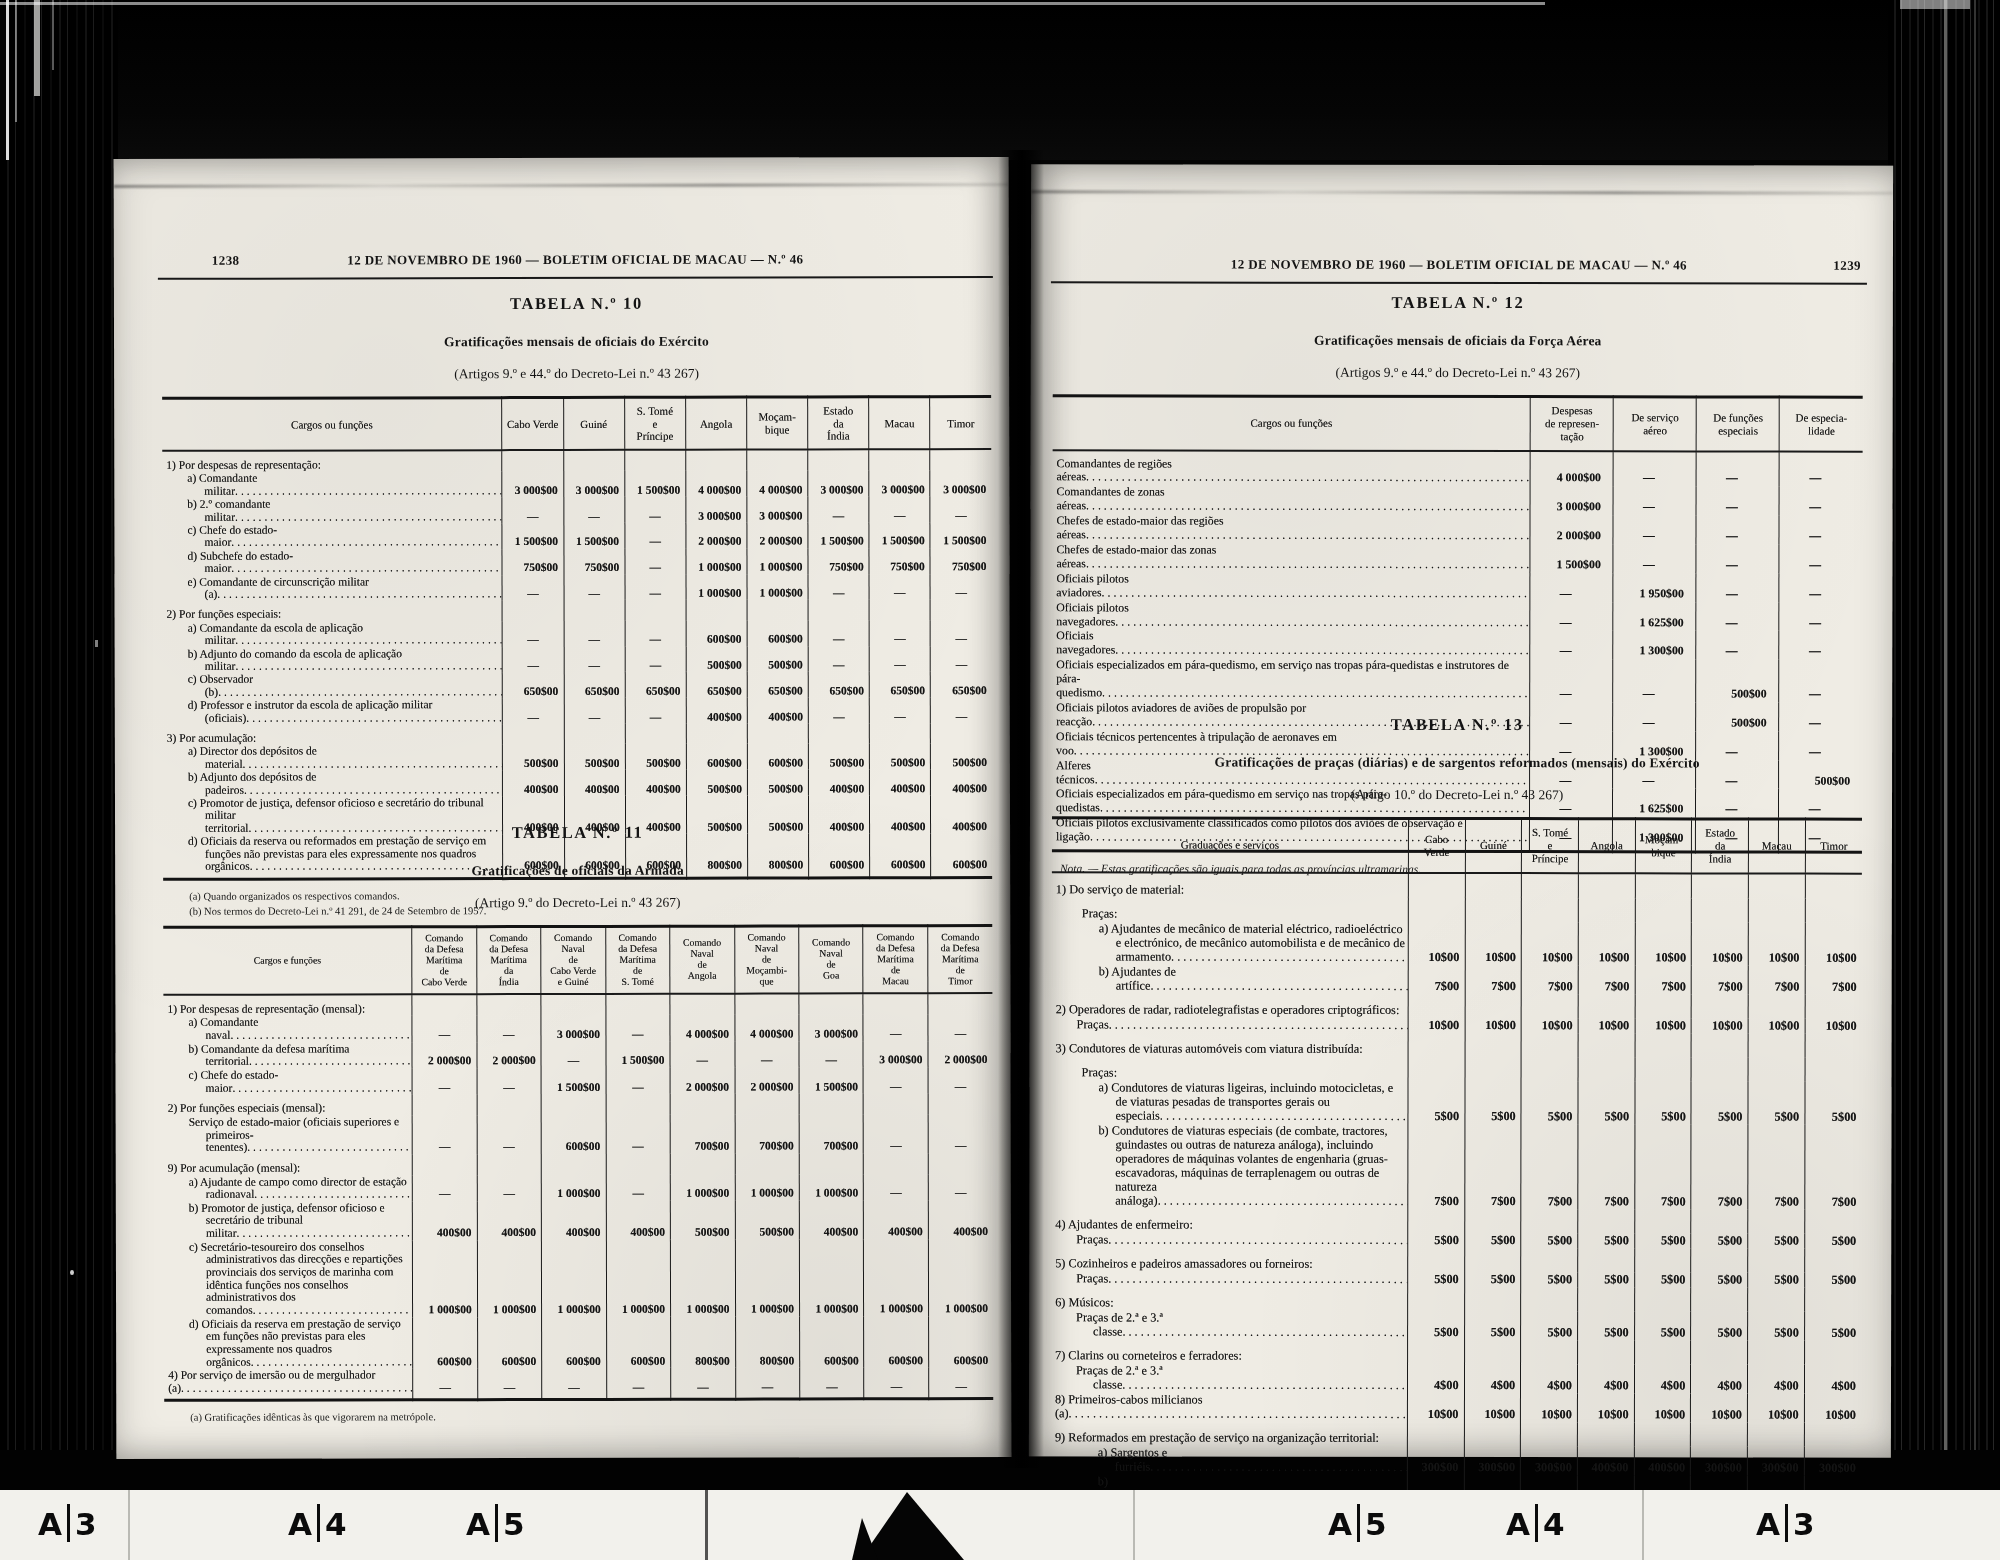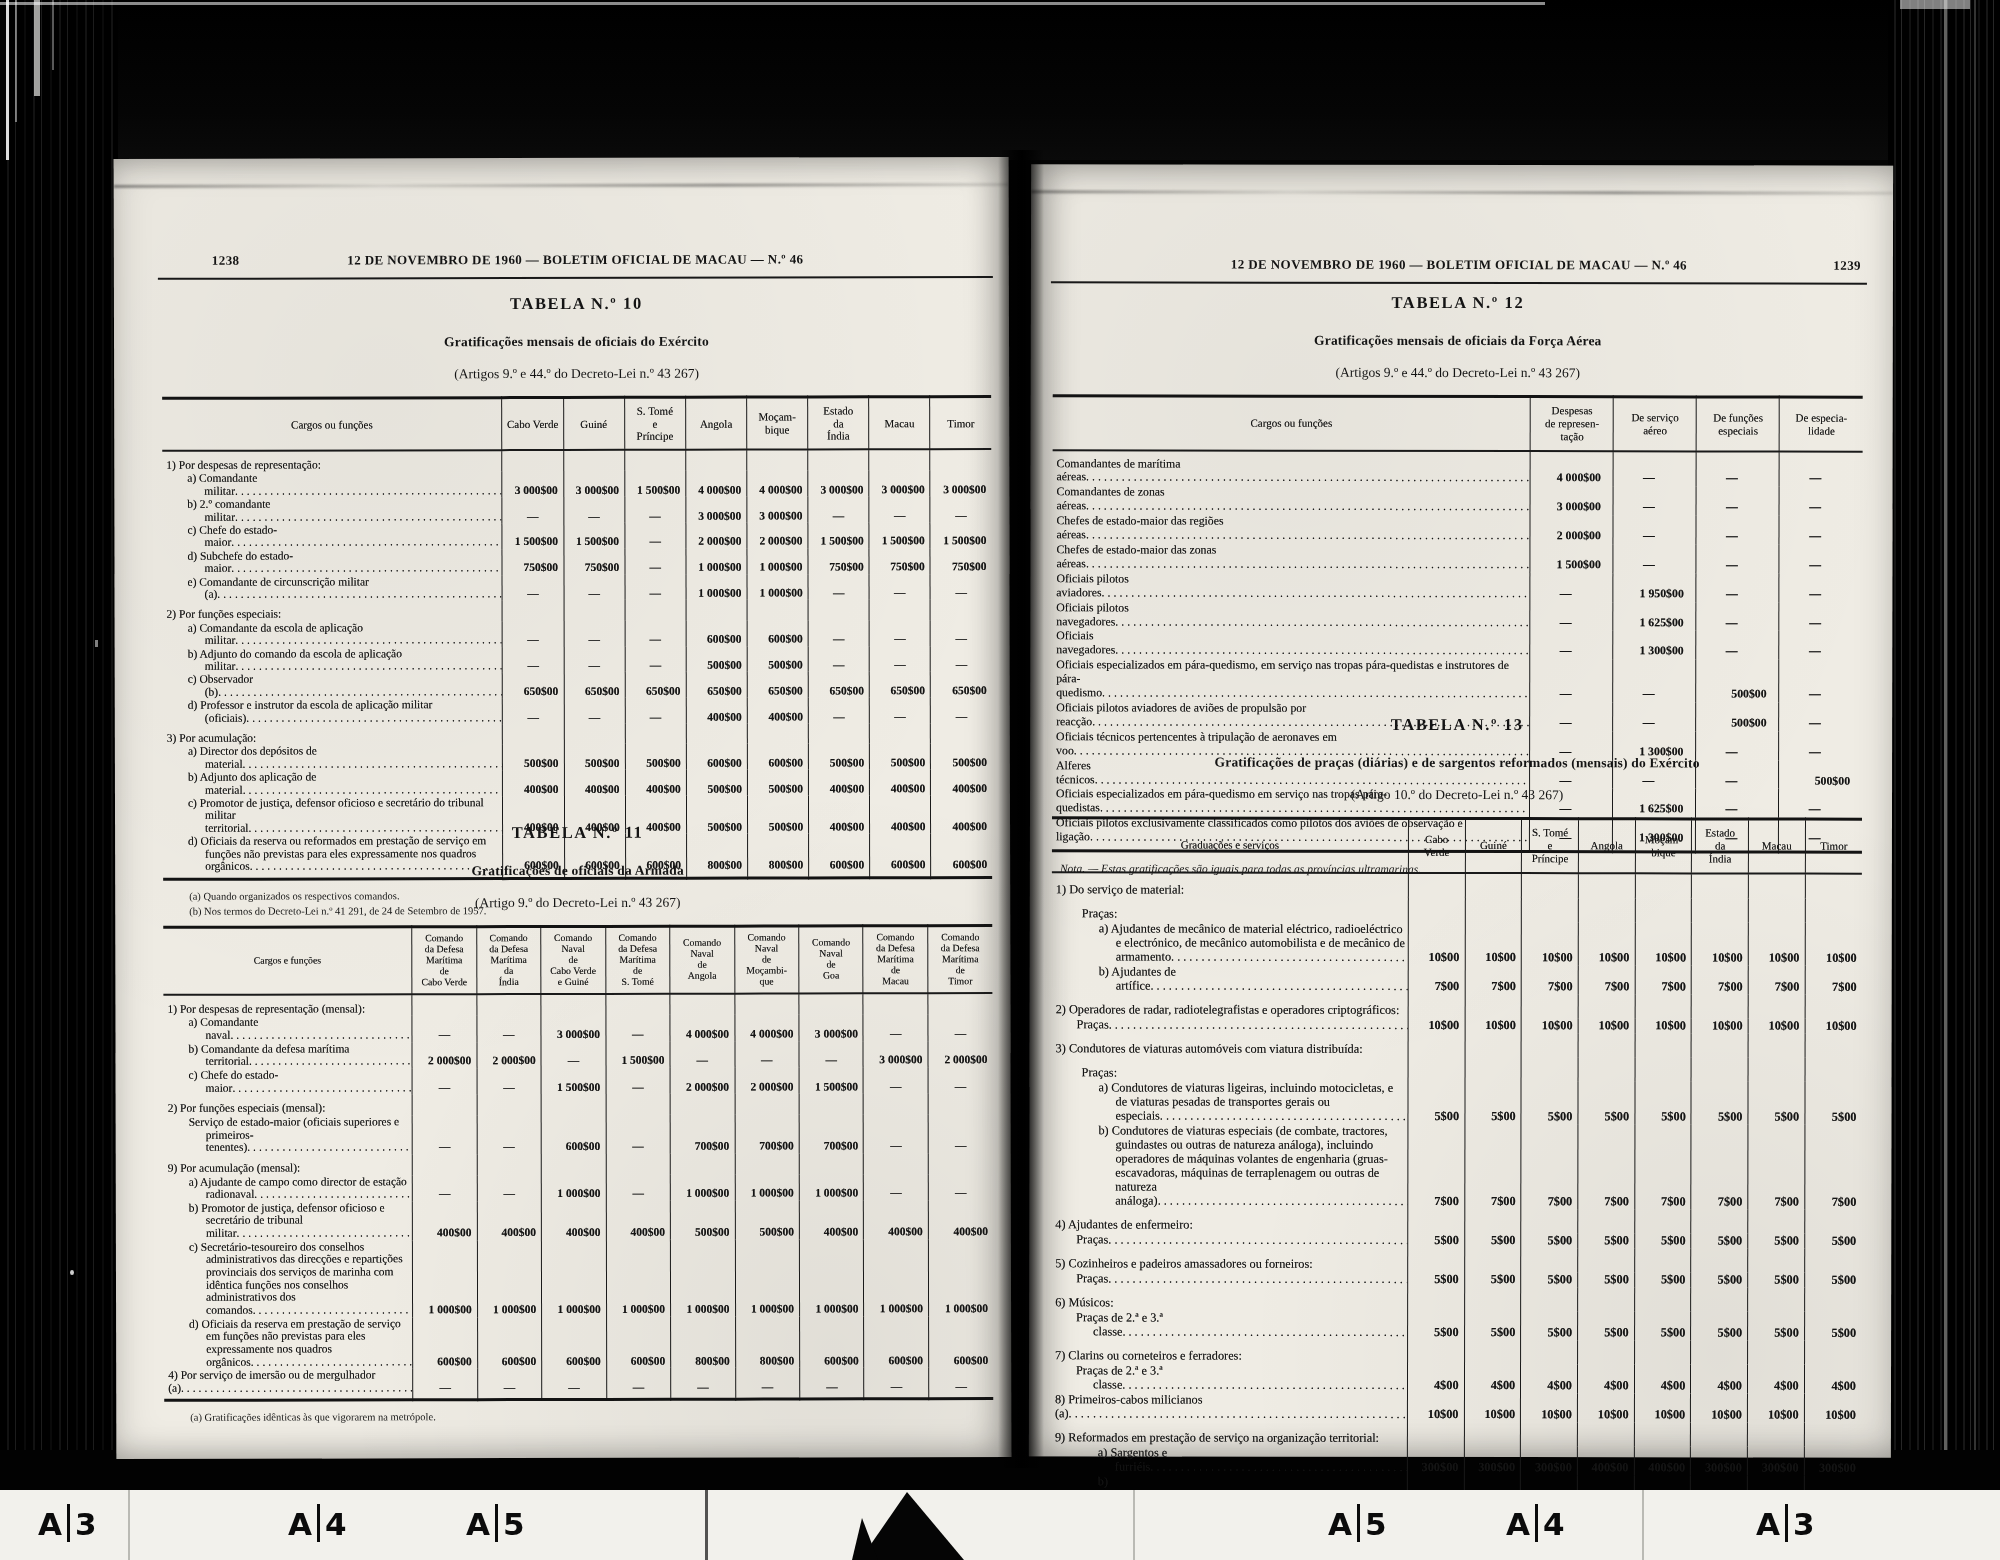--- a/index.html
+++ b/index.html
@@ -304,21 +304,21 @@
               <td class="val num">500$00</td>
               <td class="val num">500$00</td>
               <td class="val num">500$00</td>
               <td class="val num">600$00</td>
               <td class="val num">600$00</td>
               <td class="val num">500$00</td>
               <td class="val num">500$00</td>
               <td class="val num">500$00</td>
             </tr>
             <tr class="datarow">
-              <td class="label ind1"><span class="txt">b) Adjunto dos aplicação de material</span><span class="leader">....................................................................................................................................................................................................................................................................</span></td>
+              <td class="label ind1"><span class="txt">b) Adjunto dos depósitos de padeiros</span><span class="leader">....................................................................................................................................................................................................................................................................</span></td>
               <td class="val num">400$00</td>
               <td class="val num">400$00</td>
               <td class="val num">400$00</td>
               <td class="val num">500$00</td>
               <td class="val num">500$00</td>
               <td class="val num">400$00</td>
               <td class="val num">400$00</td>
               <td class="val num">400$00</td>
             </tr>
             <tr class="datarow">
@@ -600,21 +600,21 @@
               <th class="val">De serviço
 aéreo</th>
               <th class="val">De funções
 especiais</th>
               <th class="val">De especia-
 lidade</th>
             </tr>
           </thead>
           <tbody>
             <tr class="datarow">
-              <td class="label ind0"><span class="txt">Comandantes de marítima aéreas</span><span class="leader">....................................................................................................................................................................................................................................................................</span></td>
+              <td class="label ind0"><span class="txt">Comandantes de regiões aéreas</span><span class="leader">....................................................................................................................................................................................................................................................................</span></td>
               <td class="val num">4 000$00</td>
               <td class="val dash">—</td>
               <td class="val dash">—</td>
               <td class="val dash">—</td>
             </tr>
             <tr class="datarow">
               <td class="label ind0"><span class="txt">Comandantes de zonas aéreas</span><span class="leader">....................................................................................................................................................................................................................................................................</span></td>
               <td class="val num">3 000$00</td>
               <td class="val dash">—</td>
               <td class="val dash">—</td>

